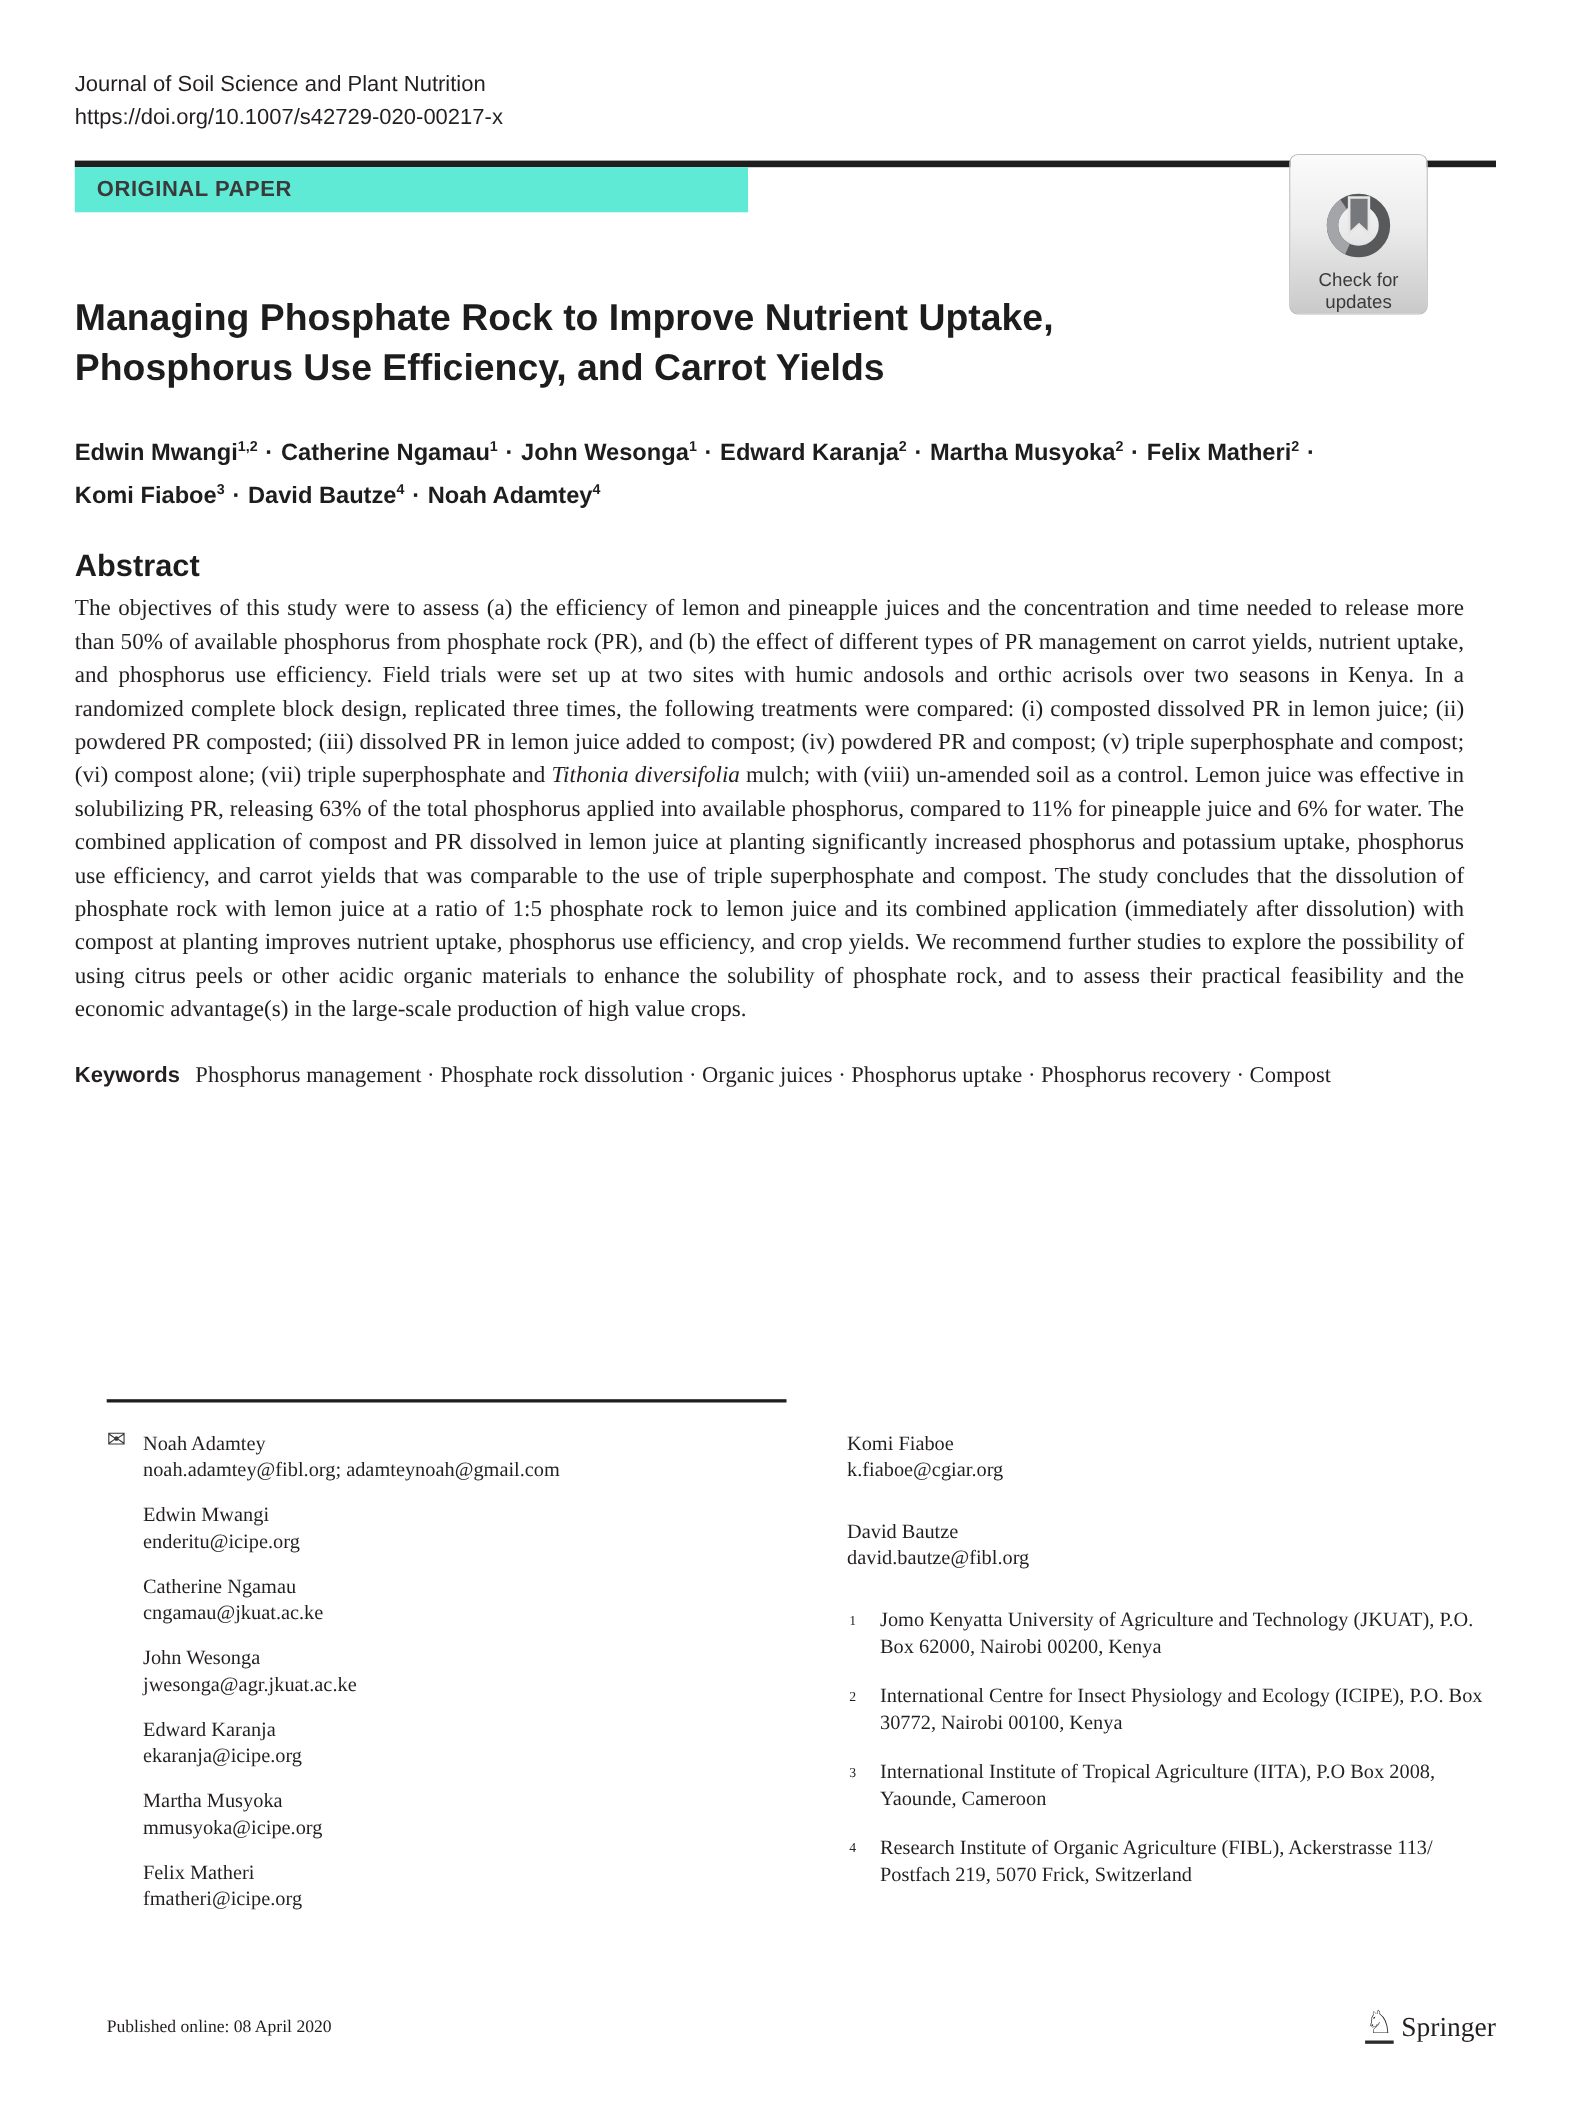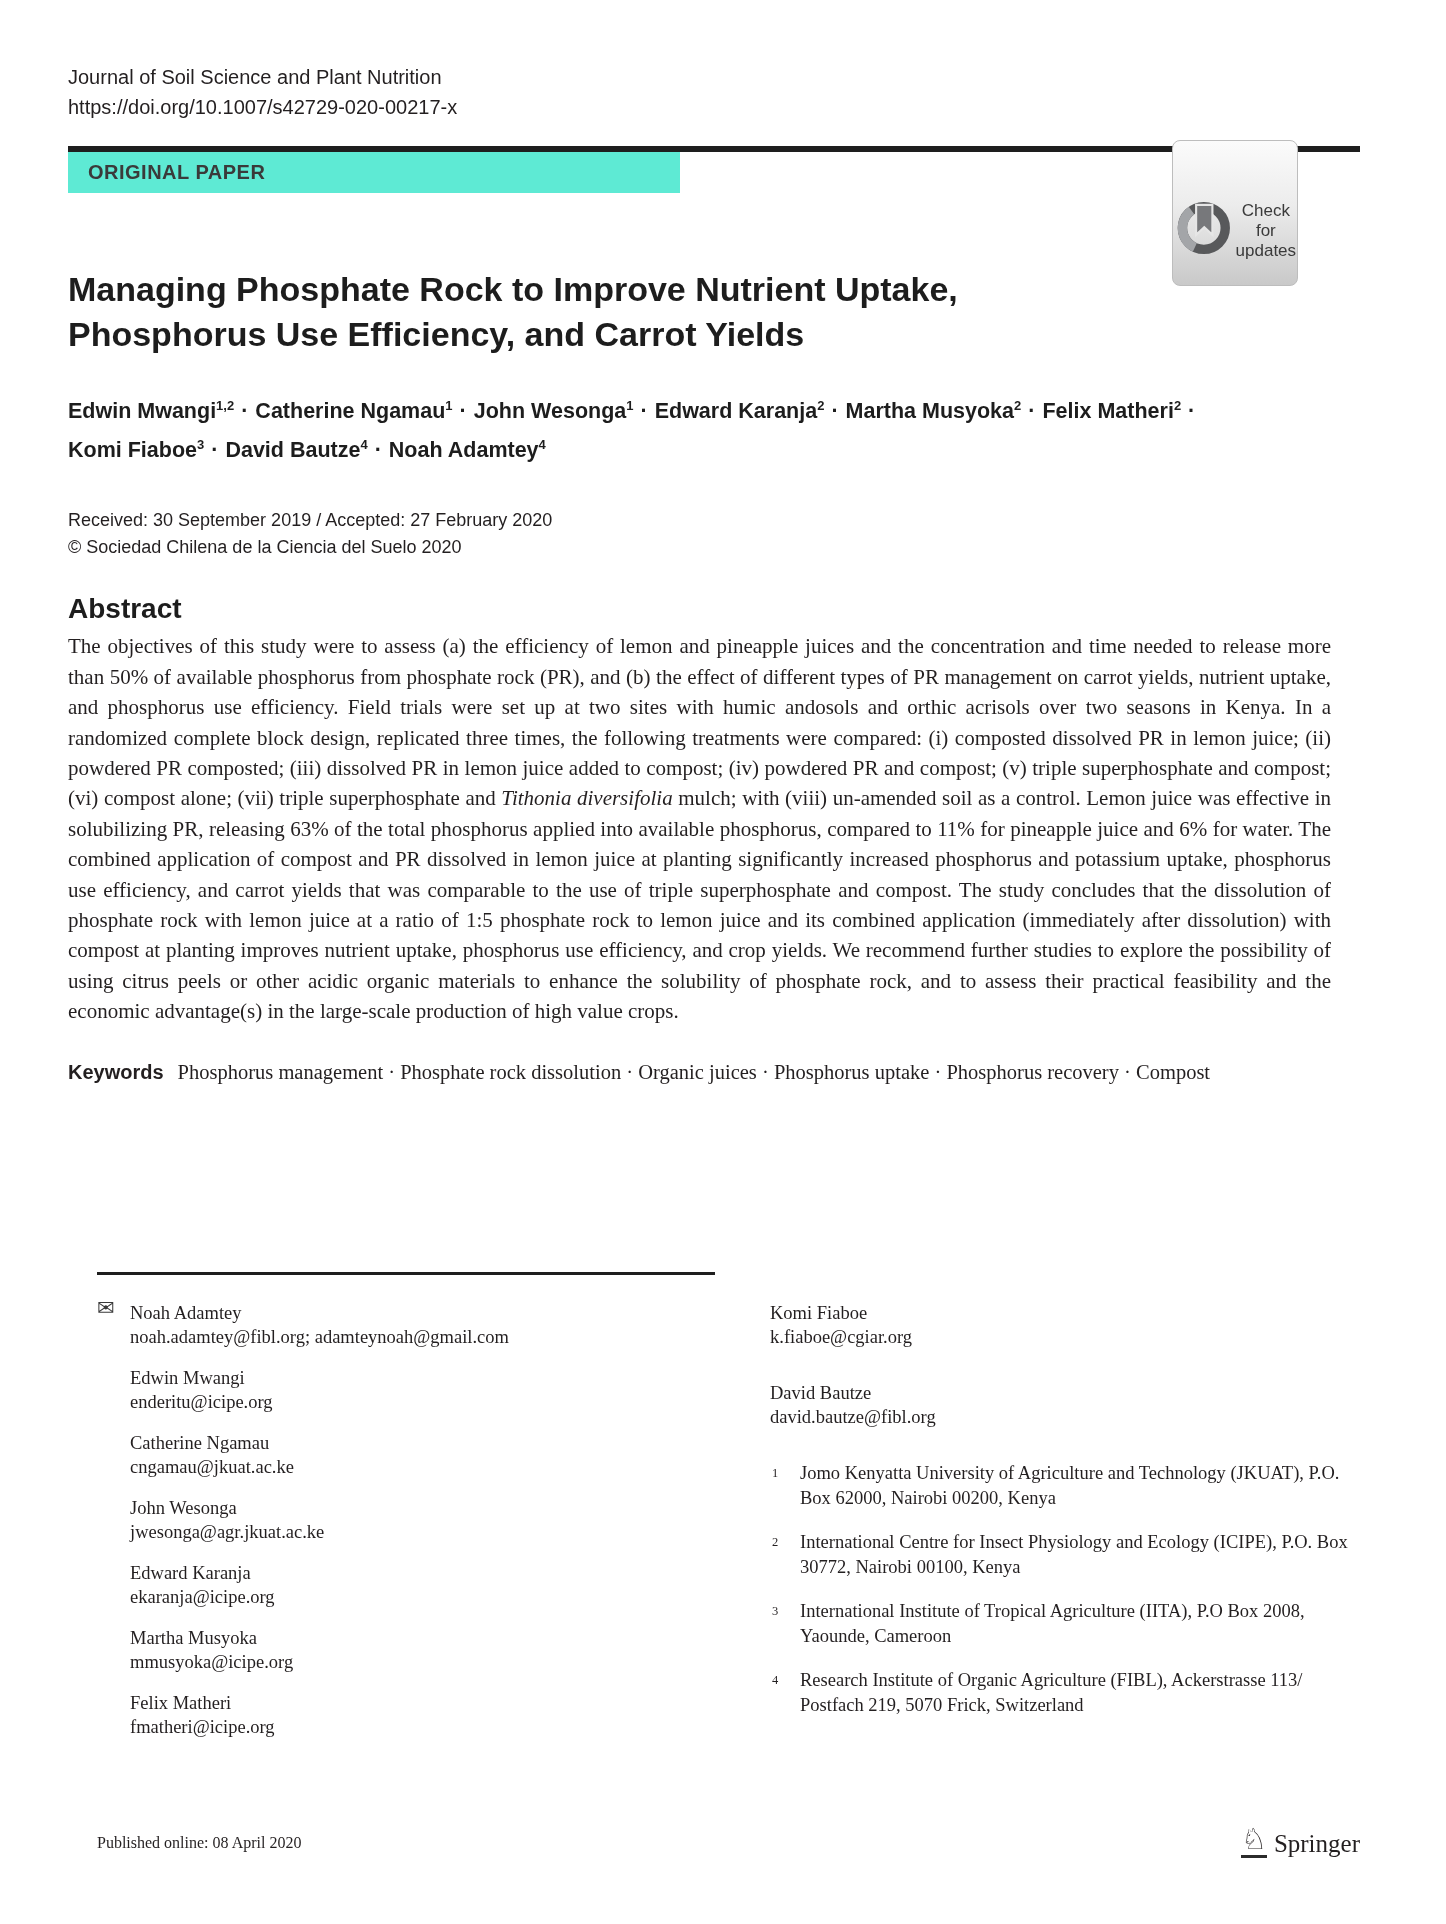--- a/index.html
+++ b/index.html
@@ -27,21 +27,21 @@
     font-weight:700; font-size:20px; color:#3a3a3a;
     padding-left:20px; letter-spacing:0.5px;
   }
 
   
   .check-badge {
     position:absolute; top:140px; right:148px;
     width:126px; height:146px;
     border:1px solid #bdbdbd; border-radius:8px;
     background:linear-gradient(180deg,#fbfbfb 0%,#ececec 45%,#c9c9c9 100%);
-    display:flex; align-items:center;
+    display:flex; flex-direction:column; align-items:center;
     padding-top:30px; cursor:pointer;
   }
   .check-badge svg { display:block; }
   .check-badge .cb-text {
     margin-top:6px; text-align:center;
     font-family:"Liberation Sans", sans-serif;
     font-size:17px; line-height:20px; color:#3a3a3a;
   }
 
   
@@ -128,24 +128,20 @@
         <span>ORIGINAL PAPER</span>
       </div>
     </div>
 
     <h1 class="title">Managing Phosphate Rock to Improve Nutrient Uptake, Phosphorus Use Efficiency, and Carrot Yields</h1>
 
     <div class="authors">
       <span class="author"><span>Edwin Mwangi</span><sup>1,2</sup><span class="dot">·</span></span><span class="author"><span>Catherine Ngamau</span><sup>1</sup><span class="dot">·</span></span><span class="author"><span>John Wesonga</span><sup>1</sup><span class="dot">·</span></span><span class="author"><span>Edward Karanja</span><sup>2</sup><span class="dot">·</span></span><span class="author"><span>Martha Musyoka</span><sup>2</sup><span class="dot">·</span></span><span class="author"><span>Felix Matheri</span><sup>2</sup><span class="dot">·</span></span><span class="author"><span>Komi Fiaboe</span><sup>3</sup><span class="dot">·</span></span><span class="author"><span>David Bautze</span><sup>4</sup><span class="dot">·</span></span><span class="author"><span>Noah Adamtey</span><sup>4</sup></span>
     </div>
 
-    <div class="dates">
-      <div>Received: 30 September 2019 / Accepted: 27 February 2020</div>
-      <div>© Sociedad Chilena de la Ciencia del Suelo 2020</div>
-    </div>
 
     <div class="abstract-h">Abstract</div>
     <p class="abstract-p"><span>The objectives of this study were to assess (a) the efficiency of lemon and pineapple juices and the concentration and time needed to release more than 50% of available phosphorus from phosphate rock (PR), and (b) the effect of different types of PR management on carrot yields, nutrient uptake, and phosphorus use efficiency. Field trials were set up at two sites with humic andosols and orthic acrisols over two seasons in Kenya. In a randomized complete block design, replicated three times, the following treatments were compared: (i) composted dissolved PR in lemon juice; (ii) powdered PR composted; (iii) dissolved PR in lemon juice added to compost; (iv) powdered PR and compost; (v) triple superphosphate and compost; (vi) compost alone; (vii) triple superphosphate and </span><span class="it">Tithonia diversifolia</span><span> mulch; with (viii) un-amended soil as a control. Lemon juice was effective in solubilizing PR, releasing 63% of the total phosphorus applied into available phosphorus, compared to 11% for pineapple juice and 6% for water. The combined application of compost and PR dissolved in lemon juice at planting significantly increased phosphorus and potassium uptake, phosphorus use efficiency, and carrot yields that was comparable to the use of triple superphosphate and compost. The study concludes that the dissolution of phosphate rock with lemon juice at a ratio of 1:5 phosphate rock to lemon juice and its combined application (immediately after dissolution) with compost at planting improves nutrient uptake, phosphorus use efficiency, and crop yields. We recommend further studies to explore the possibility of using citrus peels or other acidic organic materials to enhance the solubility of phosphate rock, and to assess their practical feasibility and the economic advantage(s) in the large-scale production of high value crops.</span></p>
 
     <p class="keywords"><span class="kw-label">Keywords</span><span>Phosphorus management · Phosphate rock dissolution · Organic juices · Phosphorus uptake · Phosphorus recovery · Compost</span></p>
   </div>
 
   <div class="check-badge">
     <svg width="72" height="72" viewBox="0 0 72 72" aria-hidden="true">
       <circle cx="36" cy="36" r="25" fill="none" stroke="#58595b" stroke-width="11"></circle>

